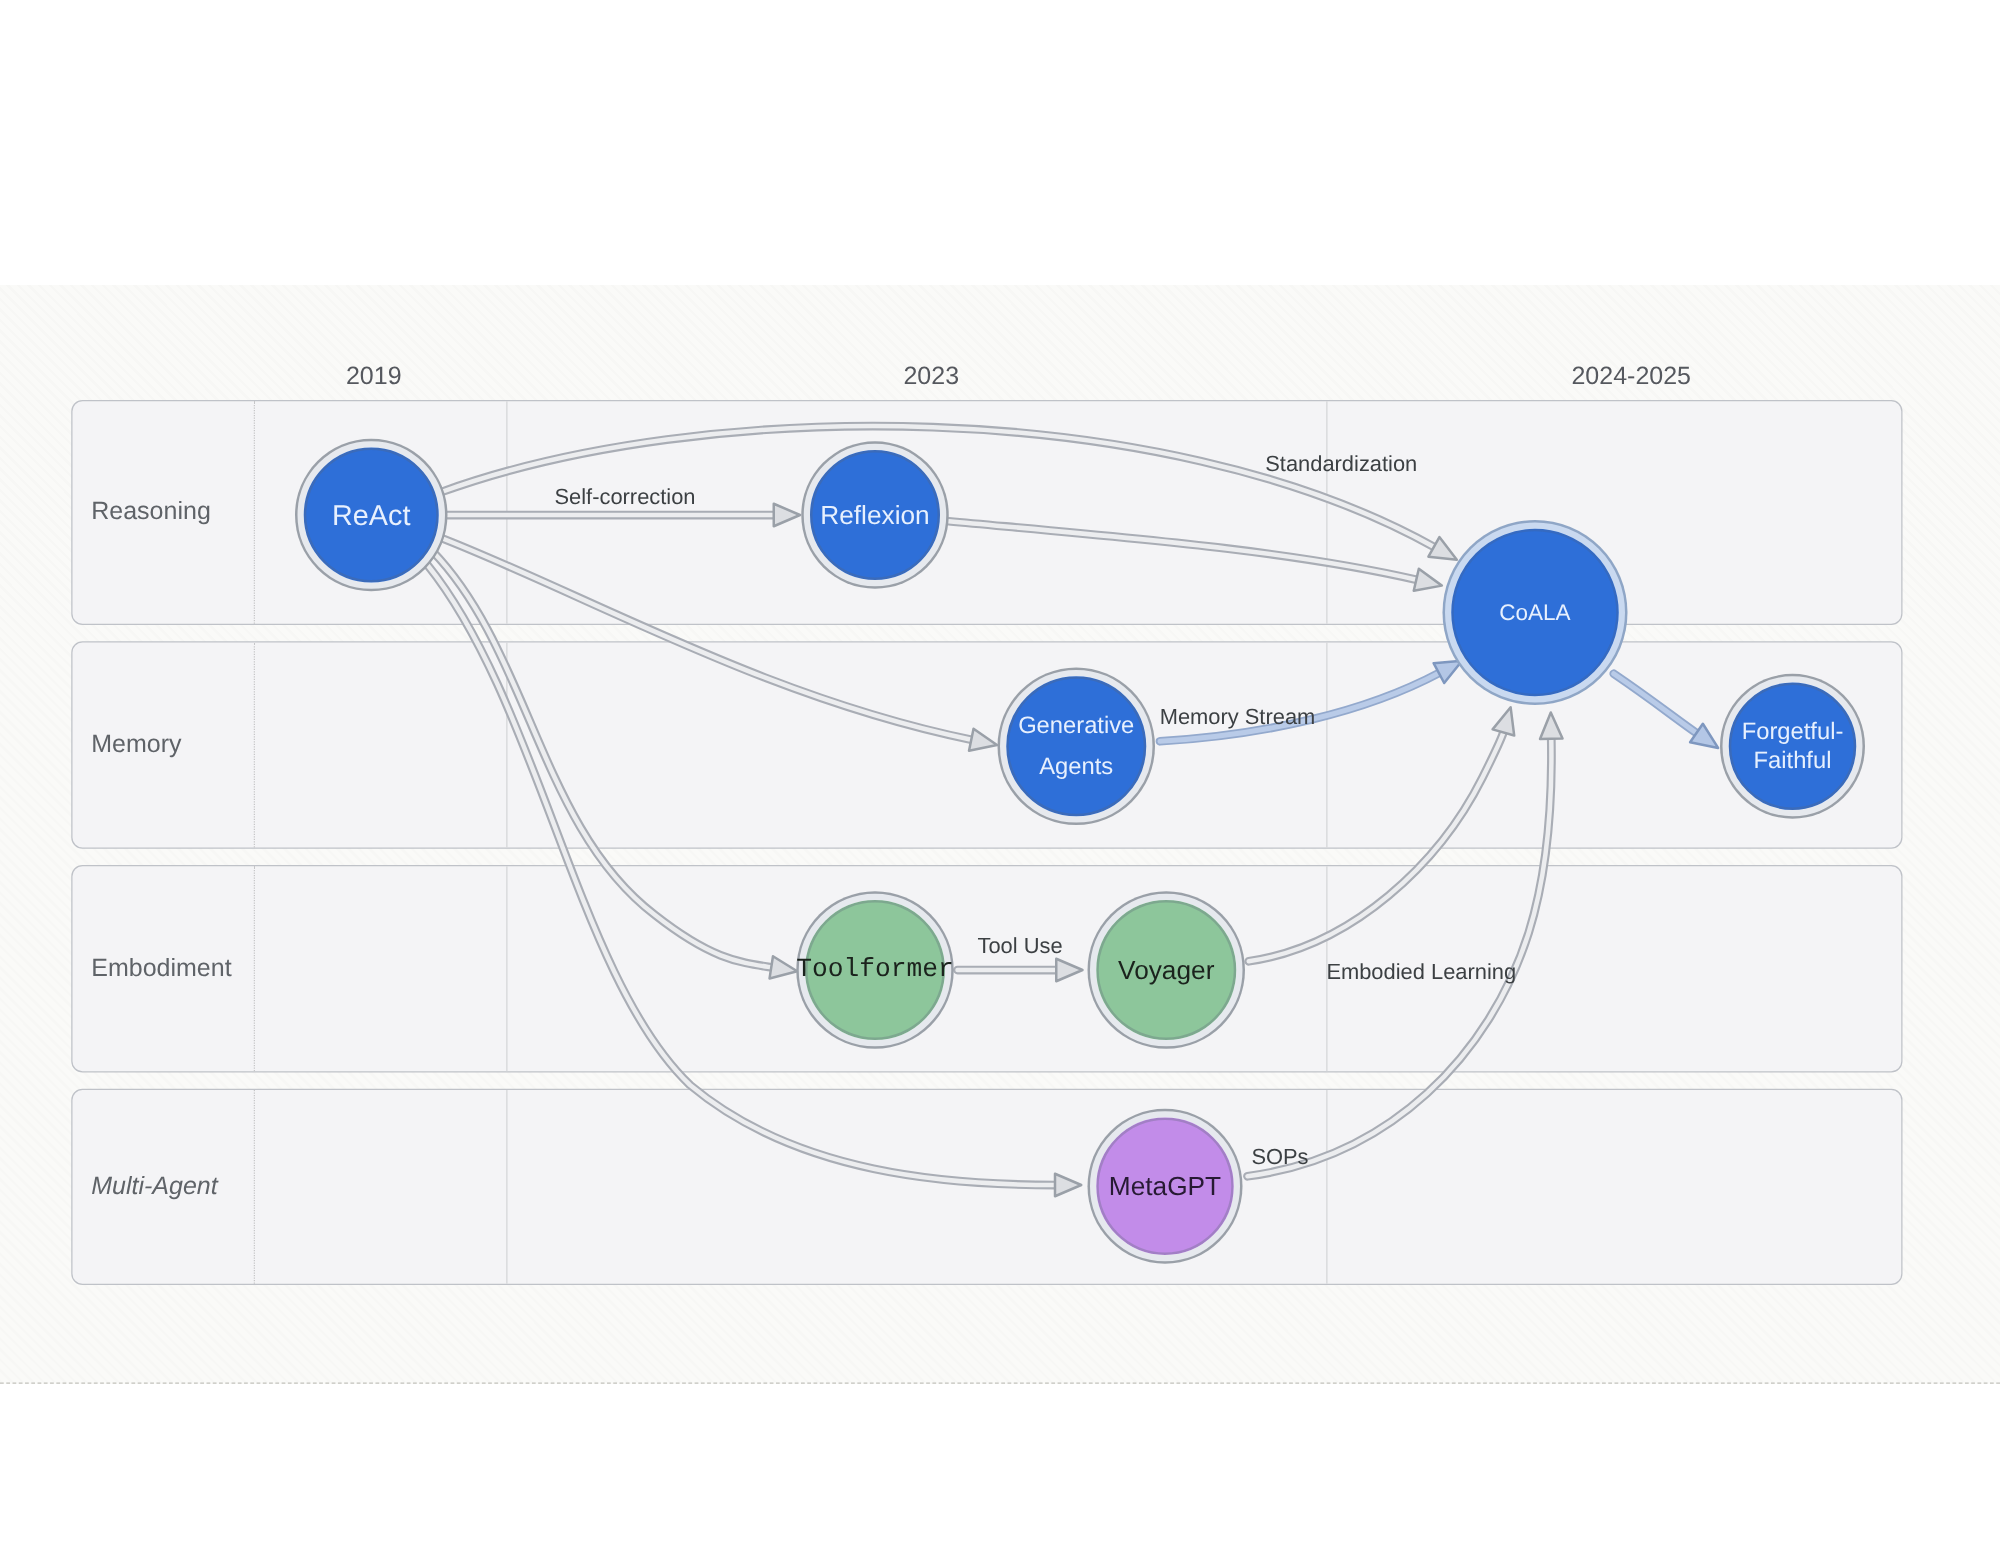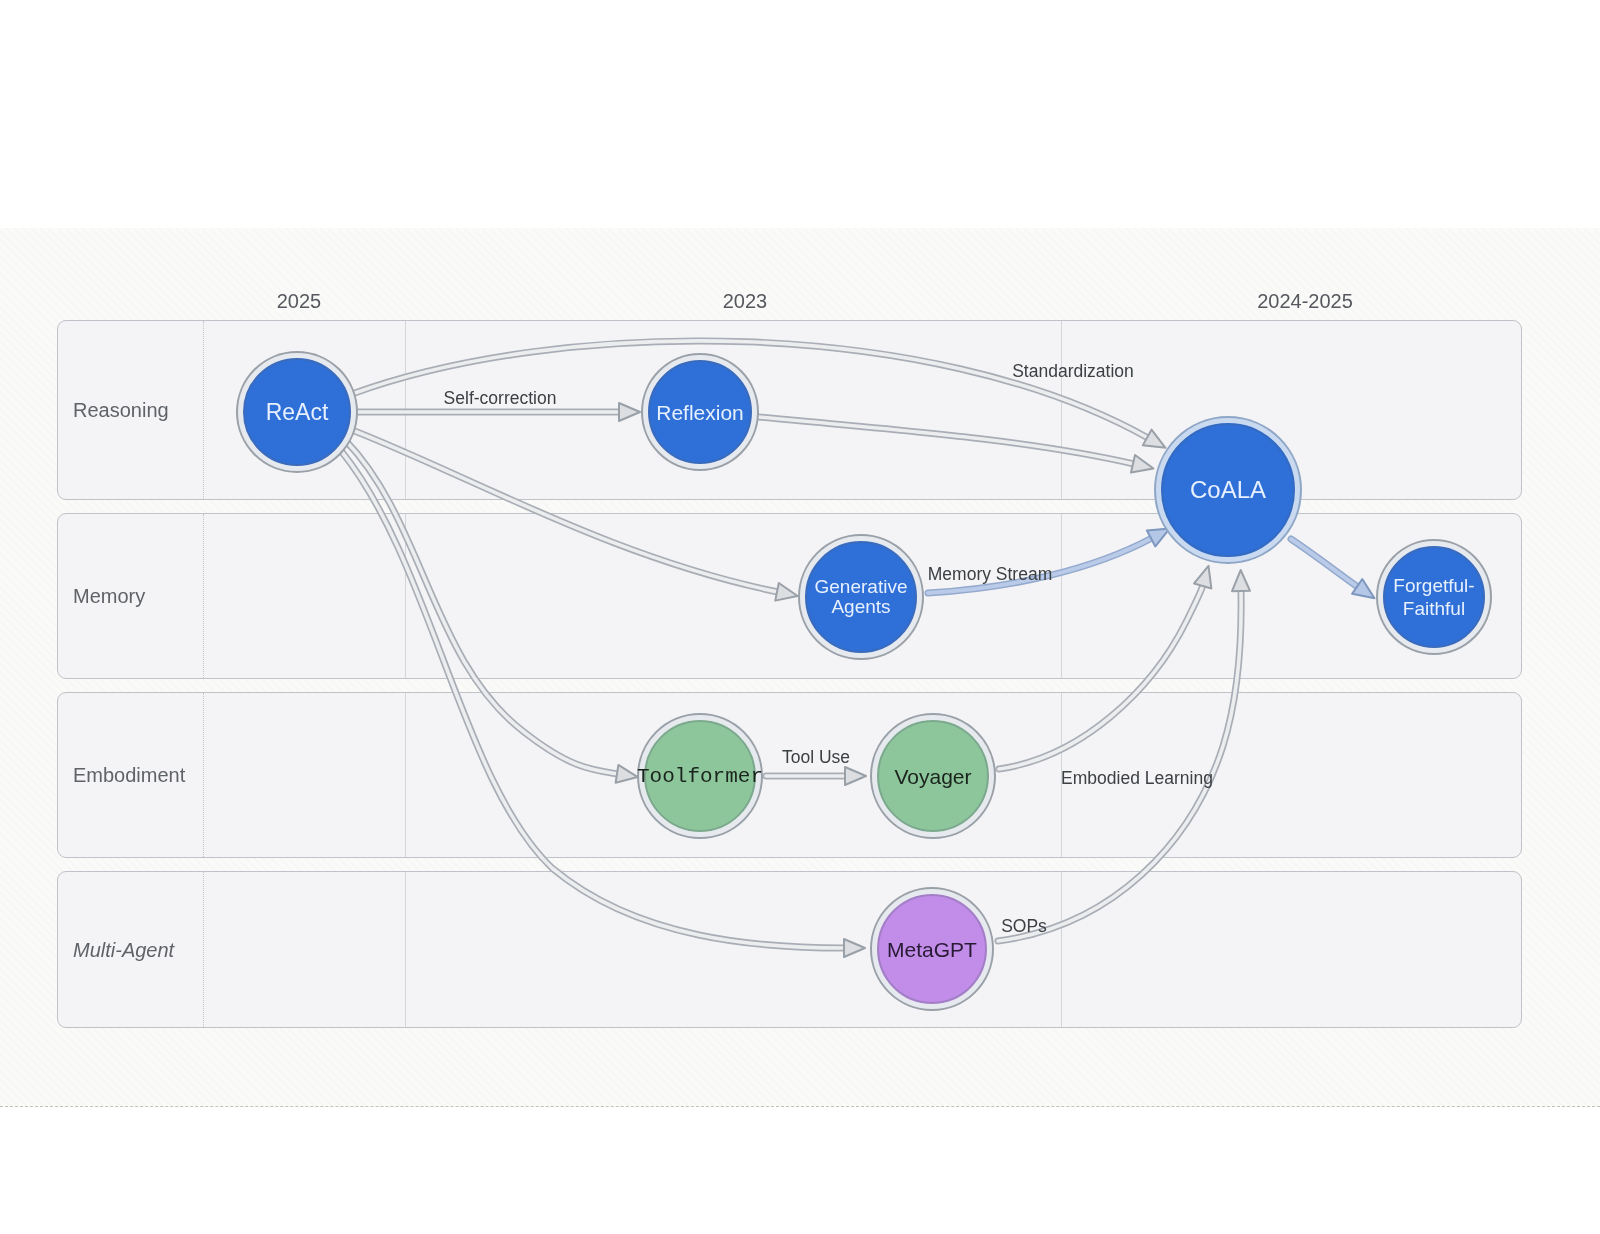--- a/index.html
+++ b/index.html
@@ -60,21 +60,21 @@
     font-size:28px;line-height:42px;color:#5a5f66;font-weight:400;
   }
 </style>
 </head>
 <body>
 
 <div id="root">
 
   <div class="diagram-panel">
     <div class="years-row">
-        <span class="year-label" style="left: 299px;">2025</span>
+        <span class="year-label" style="left: 299px;">2019</span>
         <span class="year-label" style="left: 745px;">2023</span>
         <span class="year-label" style="left: 1265px; margin-left: 40px;">2024-2025</span>
       </div>
     <div id="lane-layer">
         <div class="lane" style="left: 57px; top: 92px; width: 1465px; height: 180px;">
           <div class="guide dotted" style="left: 145px;"></div>
           <div class="guide solid" style="left: 347px;"></div>
           <div class="guide solid" style="left: 1003px;"></div>
           <span class="lane-label">Reasoning</span>
         </div>
@@ -127,22 +127,22 @@
           <path d="M 342 452 C 432 564, 462 782, 552 868 C 638 940, 760 948, 845 948" class="edge-inner" marker-end="url(#ah-gray)"></path>
           <path d="M 998 941 C 1112 926, 1192 844, 1223 746 C 1238 698, 1242 644, 1241 590" class="edge-outer"></path>
           <path d="M 998 941 C 1112 926, 1192 844, 1223 746 C 1238 698, 1242 644, 1241 590" class="edge-inner" marker-end="url(#ah-gray)"></path>
           <path d="M 1291 539 C 1322 560, 1342 576, 1358 587" class="edge-outer blue"></path>
           <path d="M 1291 539 C 1322 560, 1342 576, 1358 587" class="edge-inner blue" marker-end="url(#ah-blue)"></path>
         </g>
     </svg>
     <div id="node-layer">
         <div class="node blue" style="width: 108px; height: 108px; left: 238px; top: 125px; font-size: 23px; line-height: 27px;">ReAct</div>
         <div class="node blue" style="width: 104px; height: 104px; left: 643px; top: 127px; font-size: 21px; line-height: 25px;">Reflexion</div>
-        <div class="node blue ring-blue" style="width: 134px; height: 134px; left: 1156px; top: 190px; font-size: 24px; line-height: 26px;">CoALA</div>
-        <div class="node blue" style="width: 112px; height: 112px; left: 800px; top: 308px; font-size: 19px; line-height: 20px;">Generative
+        <div class="node blue ring-blue" style="width: 134px; height: 134px; left: 1156px; top: 190px; font-size: 18px; line-height: 26px;">CoALA</div>
+        <div class="node blue" style="width: 112px; height: 112px; left: 800px; top: 308px; font-size: 19px; line-height: 33px;">Generative
 Agents</div>
         <div class="node blue" style="width: 102px; height: 102px; left: 1378px; top: 313px; font-size: 19px; line-height: 23px;">Forgetful-
 Faithful</div>
         <div class="node green" style="width: 112px; height: 112px; left: 639px; top: 487px; font-size: 21px; line-height: 25px; font-family: Liberation Mono, monospace;">Toolformer</div>
         <div class="node green" style="width: 112px; height: 112px; left: 872px; top: 487px; font-size: 21px; line-height: 25px;">Voyager</div>
         <div class="node purple" style="width: 110px; height: 110px; left: 872px; top: 661px; font-size: 21px; line-height: 25px;">MetaGPT</div>
       </div>
     <div id="edge-label-layer">
         <div class="edge-label" style="left: 500px; top: 170px;">Self-correction</div>
         <div class="edge-label" style="left: 1073px; top: 143px;">Standardization</div>

